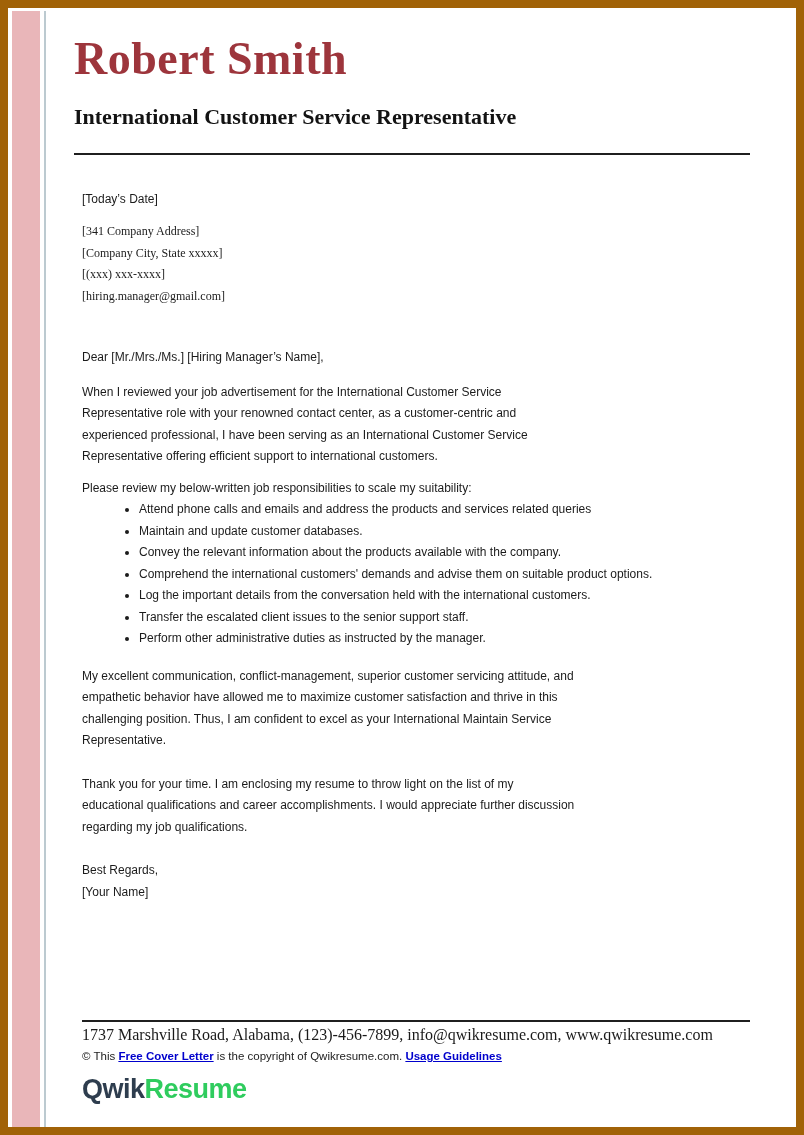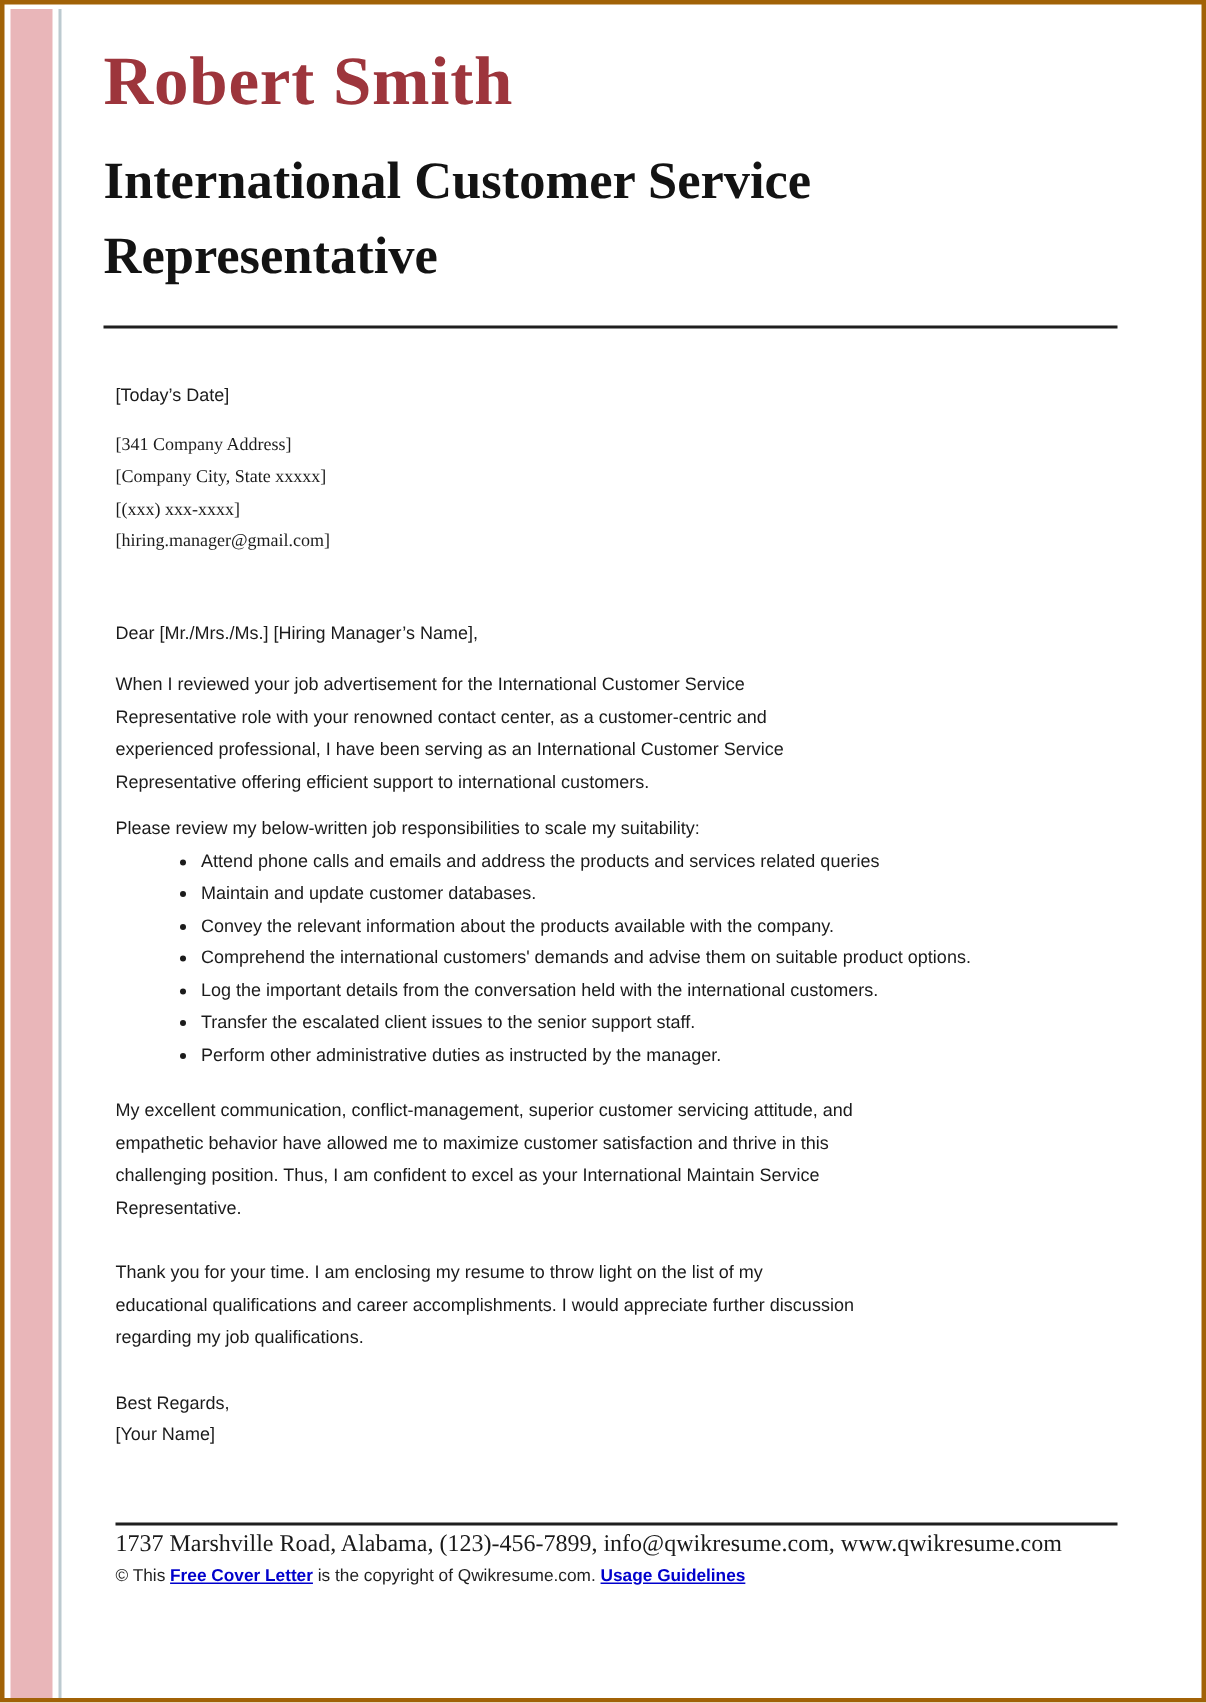--- a/index.html
+++ b/index.html
@@ -2,21 +2,21 @@
 <html><head>
 <meta charset="utf-8">
 <style>
   * { margin: 0; padding: 0; box-sizing: border-box; }
   html, body { background: #ffffff; }
   .page {
     position: relative;
     width: 804px;
     height: 1135px;
     background: #ffffff;
-    border: 3px solid #a16207;
+    border: 8px solid #a16207;
     overflow: hidden;
     font-family: "Liberation Sans", sans-serif;
     color: #1b1b1b;
   }
   .stripe-pink {
     position: absolute;
     left: 4px;
     top: 3px;
     bottom: 0;
     width: 28px;
@@ -39,21 +39,21 @@
     font-weight: 700;
     font-size: 46px;
     line-height: 1.08;
     color: #9d353c;
     margin-left: -8px;
     letter-spacing: 0.5px;
   }
   h2.job-title {
     font-family: "Liberation Serif", serif;
     font-weight: 700;
-    font-size: 35px;
+    font-size: 22px;
     line-height: 1.45;
     color: #131313;
     margin-top: 17px;
     margin-left: -8px;
     width: 520px;
   }
   .header-rule {
     border: 0;
     border-top: 2px solid #1f1f1f;
     margin: 20px 0 0 -8px;
@@ -170,14 +170,15 @@
 
   <div class="footer">
     <hr class="footer-rule">
     <div class="footer-contact">1737 Marshville Road, Alabama, (123)-456-7899, info@qwikresume.com, www.qwikresume.com</div>
     <div class="footer-copy">
       <span>© This</span>
       <a>Free Cover Letter</a>
       <span>is the copyright of Qwikresume.com.</span>
       <a>Usage Guidelines</a>
     </div>
+    <div class="logo"><span class="logo-qwik">Qwik</span><span class="logo-resume">Resume</span></div>
   </div>
 </div>
 
 </body></html>

